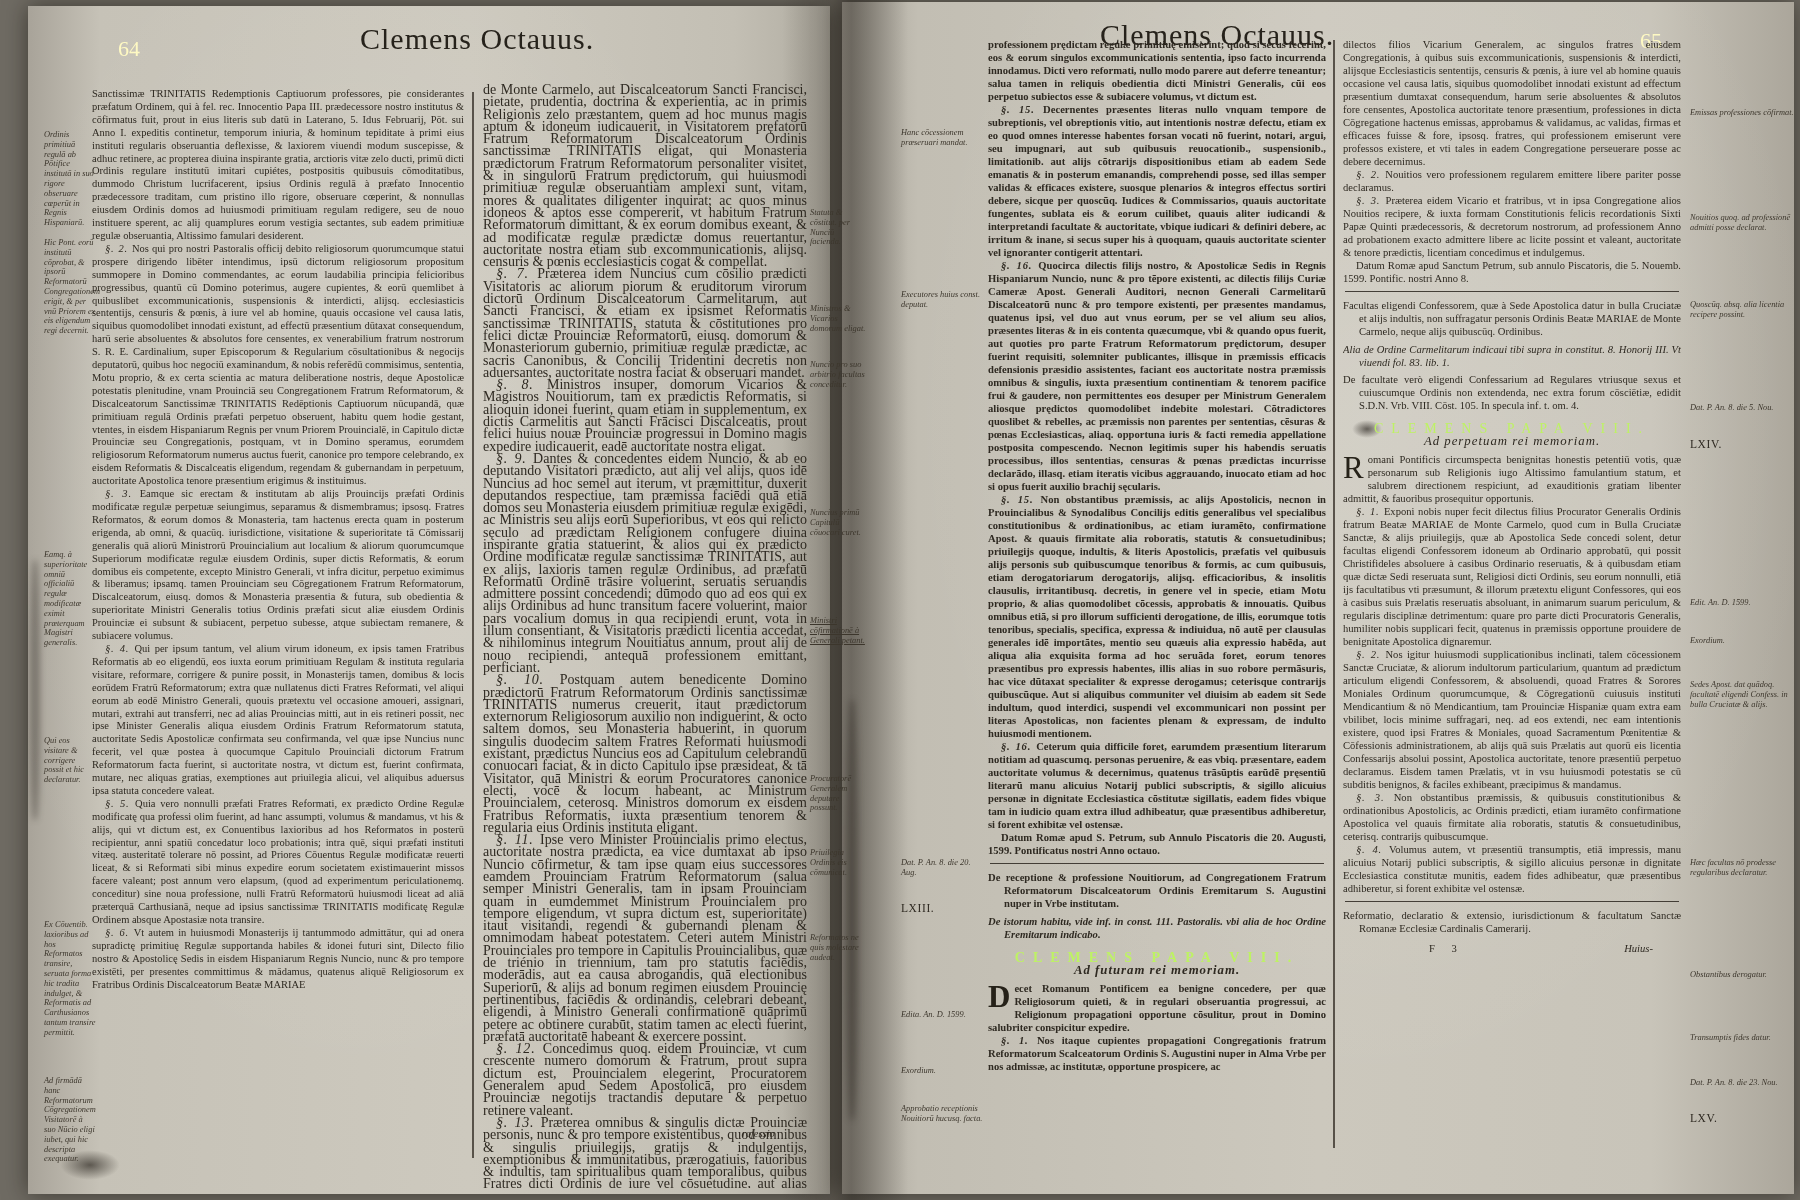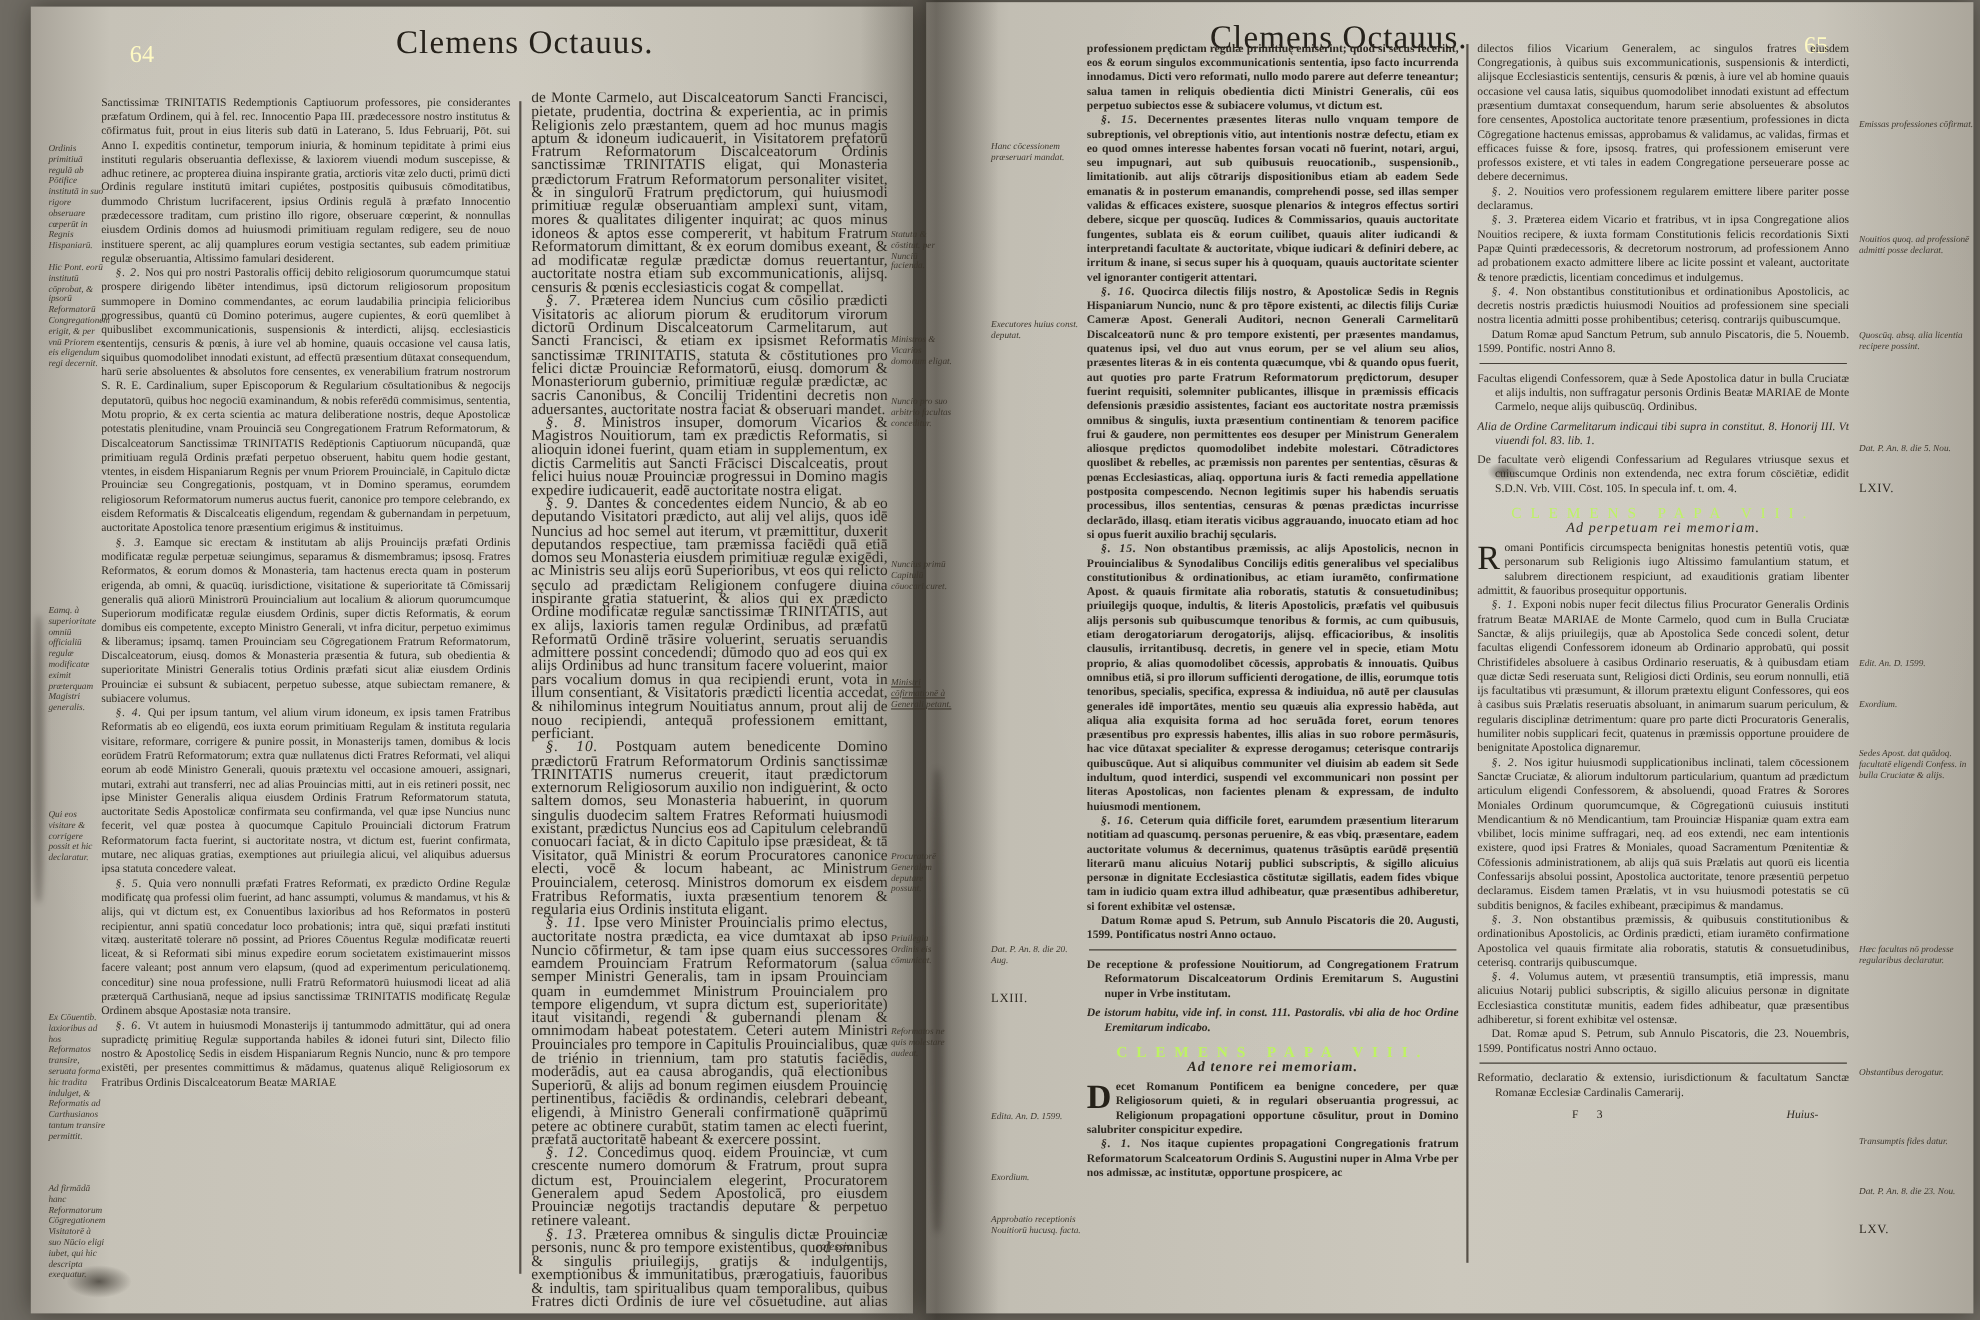--- a/index.html
+++ b/index.html
@@ -130,42 +130,40 @@
     <p class="para noindent">professionem prędictam regulæ primitiuę emiserint; quod si secus fecerint, eos &amp; eorum singulos excommunicationis sententia, ipso facto incurrenda innodamus. Dicti vero reformati, nullo modo parere aut deferre teneantur; salua tamen in reliquis obedientia dicti Ministri Generalis, cūi eos perpetuo subiectos esse &amp; subiacere volumus, vt dictum est.</p>
     <p class="para"><span class="snum">§. 15. </span>Decernentes præsentes literas nullo vnquam tempore de subreptionis, vel obreptionis vitio, aut intentionis nostræ defectu, etiam ex eo quod omnes interesse habentes forsan vocati nō fuerint, notari, argui, seu impugnari, aut sub quibusuis reuocationib., suspensionib., limitationib. aut alijs cōtrarijs dispositionibus etiam ab eadem Sede emanatis &amp; in posterum emanandis, comprehendi posse, sed illas semper validas &amp; efficaces existere, suosque plenarios &amp; integros effectus sortiri debere, sicque per quoscūq. Iudices &amp; Commissarios, quauis auctoritate fungentes, sublata eis &amp; eorum cuilibet, quauis aliter iudicandi &amp; interpretandi facultate &amp; auctoritate, vbique iudicari &amp; definiri debere, ac irritum &amp; inane, si secus super his à quoquam, quauis auctoritate scienter vel ignoranter contigerit attentari.</p>
     <p class="para"><span class="snum">§. 16. </span>Quocirca dilectis filijs nostro, &amp; Apostolicæ Sedis in Regnis Hispaniarum Nuncio, nunc &amp; pro tēpore existenti, ac dilectis filijs Curiæ Cameræ Apost. Generali Auditori, necnon Generali Carmelitarū Discalceatorū nunc &amp; pro tempore existenti, per præsentes mandamus, quatenus ipsi, vel duo aut vnus eorum, per se vel alium seu alios, præsentes literas &amp; in eis contenta quæcumque, vbi &amp; quando opus fuerit, aut quoties pro parte Fratrum Reformatorum prędictorum, desuper fuerint requisiti, solemniter publicantes, illisque in præmissis efficacis defensionis præsidio assistentes, faciant eos auctoritate nostra præmissis omnibus &amp; singulis, iuxta præsentium continentiam &amp; tenorem pacifice frui &amp; gaudere, non permittentes eos desuper per Ministrum Generalem aliosque prędictos quomodolibet indebite molestari. Cōtradictores quoslibet &amp; rebelles, ac præmissis non parentes per sententias, cēsuras &amp; pœnas Ecclesiasticas, aliaq. opportuna iuris &amp; facti remedia appellatione postposita compescendo. Necnon legitimis super his habendis seruatis processibus, illos sententias, censuras &amp; pœnas prædictas incurrisse declarādo, illasq. etiam iteratis vicibus aggrauando, inuocato etiam ad hoc si opus fuerit auxilio brachij sęcularis.</p>
     <p class="para"><span class="snum">§. 15. </span>Non obstantibus præmissis, ac alijs Apostolicis, necnon in Prouincialibus &amp; Synodalibus Concilijs editis generalibus vel specialibus constitutionibus &amp; ordinationibus, ac etiam iuramēto, confirmatione Apost. &amp; quauis firmitate alia roboratis, statutis &amp; consuetudinibus; priuilegijs quoque, indultis, &amp; literis Apostolicis, præfatis vel quibusuis alijs personis sub quibuscumque tenoribus &amp; formis, ac cum quibusuis, etiam derogatoriarum derogatorijs, alijsq. efficacioribus, &amp; insolitis clausulis, irritantibusq. decretis, in genere vel in specie, etiam Motu proprio, &amp; alias quomodolibet cōcessis, approbatis &amp; innouatis. Quibus omnibus etiā, si pro illorum sufficienti derogatione, de illis, eorumque totis tenoribus, specialis, specifica, expressa &amp; indiuidua, nō autē per clausulas generales idē importātes, mentio seu quæuis alia expressio habēda, aut aliqua alia exquisita forma ad hoc seruāda foret, eorum tenores præsentibus pro expressis habentes, illis alias in suo robore permāsuris, hac vice dūtaxat specialiter &amp; expresse derogamus; ceterisque contrarijs quibuscūque. Aut si aliquibus communiter vel diuisim ab eadem sit Sede indultum, quod interdici, suspendi vel excommunicari non possint per literas Apostolicas, non facientes plenam &amp; expressam, de indulto huiusmodi mentionem.</p>
     <p class="para"><span class="snum">§. 16. </span>Ceterum quia difficile foret, earumdem præsentium literarum notitiam ad quascumq. personas peruenire, &amp; eas vbiq. præsentare, eadem auctoritate volumus &amp; decernimus, quatenus trāsūptis earūdē pręsentiū literarū manu alicuius Notarij publici subscriptis, &amp; sigillo alicuius personæ in dignitate Ecclesiastica cōstitutæ sigillatis, eadem fides vbique tam in iudicio quam extra illud adhibeatur, quæ præsentibus adhiberetur, si forent exhibitæ vel ostensæ.</p>
     <p class="datum">Datum Romæ apud S. Petrum, sub Annulo Piscatoris die 20. Augusti, 1599. Pontificatus nostri Anno octauo.</p>
     <div class="hrule"></div>
     <p class="summary">De receptione &amp; professione Nouitiorum, ad Congregationem Fratrum Reformatorum Discalceatorum Ordinis Eremitarum S. Augustini nuper in Vrbe institutam.</p>
     <p class="italic">De istorum habitu, vide inf. in const. 111. Pastoralis. vbi alia de hoc Ordine Eremitarum indicabo.</p>
     <p class="heading">CLEMENS PAPA VIII.</p>
-    <p class="subheading">Ad tenore rei memoriam.</p>
+    <p class="subheading">Ad futuram rei memoriam.</p>
     <p class="para noindent"><span class="dc">D</span>ecet Romanum Pontificem ea benigne concedere, per quæ Religiosorum quieti, &amp; in regulari obseruantia progressui, ac Religionum propagationi opportune cōsulitur, prout in Domino salubriter conspicitur expedire.</p>
     <p class="para"><span class="snum">§. 1. </span>Nos itaque cupientes propagationi Congregationis fratrum Reformatorum Scalceatorum Ordinis S. Augustini nuper in Alma Vrbe per nos admissæ, ac institutæ, opportune prospicere, ac</p>
   </div>
 <div class="col" id="rp-col2">
     <p class="para noindent">dilectos filios Vicarium Generalem, ac singulos fratres eiusdem Congregationis, à quibus suis excommunicationis, suspensionis &amp; interdicti, alijsque Ecclesiasticis sententijs, censuris &amp; pœnis, à iure vel ab homine quauis occasione vel causa latis, siquibus quomodolibet innodati existunt ad effectum præsentium dumtaxat consequendum, harum serie absoluentes &amp; absolutos fore censentes, Apostolica auctoritate tenore præsentium, professiones in dicta Cōgregatione hactenus emissas, approbamus &amp; validamus, ac validas, firmas et efficaces fuisse &amp; fore, ipsosq. fratres, qui professionem emiserunt vere professos existere, et vti tales in eadem Congregatione perseuerare posse ac debere decernimus.</p>
     <p class="para"><span class="snum">§. 2. </span>Nouitios vero professionem regularem emittere libere pariter posse declaramus.</p>
     <p class="para"><span class="snum">§. 3. </span>Præterea eidem Vicario et fratribus, vt in ipsa Congregatione alios Nouitios recipere, &amp; iuxta formam Constitutionis felicis recordationis Sixti Papæ Quinti prædecessoris, &amp; decretorum nostrorum, ad professionem Anno ad probationem exacto admittere libere ac licite possint et valeant, auctoritate &amp; tenore prædictis, licentiam concedimus et indulgemus.</p>
-    <p class="para"><span class="snum">§. 4. </span>Non obstantibus constitutionibus et ordinationibus Apostolicis, ac decretis nostris prædictis huiusmodi Nouitios ad professionem sine speciali nostra licentia admitti posse prohibentibus; ceterisq. contrarijs quibuscumque.</p>
     <p class="datum">Datum Romæ apud Sanctum Petrum, sub annulo Piscatoris, die 5. Nouemb. 1599. Pontific. nostri Anno 8.</p>
     <div class="hrule"></div>
     <p class="summary">Facultas eligendi Confessorem, quæ à Sede Apostolica datur in bulla Cruciatæ et alijs indultis, non suffragatur personis Ordinis Beatæ MARIAE de Monte Carmelo, neque alijs quibuscūq. Ordinibus.</p>
     <p class="italic">Alia de Ordine Carmelitarum indicaui tibi supra in constitut. 8. Honorij III. Vt viuendi fol. 83. lib. 1.</p>
     <p class="summary">De facultate verò eligendi Confessarium ad Regulares vtriusque sexus et cuiuscumque Ordinis non extendenda, nec extra forum cōsciētiæ, edidit S.D.N. Vrb. VIII. Cōst. 105. In specula inf. t. om. 4.</p>
     <p class="heading">CLEMENS PAPA VIII.</p>
     <p class="subheading">Ad perpetuam rei memoriam.</p>
     <p class="para noindent"><span class="dc">R</span>omani Pontificis circumspecta benignitas honestis petentiū votis, quæ personarum sub Religionis iugo Altissimo famulantium statum, et salubrem directionem respiciunt, ad exauditionis gratiam libenter admittit, &amp; fauoribus prosequitur opportunis.</p>
     <p class="para"><span class="snum">§. 1. </span>Exponi nobis nuper fecit dilectus filius Procurator Generalis Ordinis fratrum Beatæ MARIAE de Monte Carmelo, quod cum in Bulla Cruciatæ Sanctæ, &amp; alijs priuilegijs, quæ ab Apostolica Sede concedi solent, detur facultas eligendi Confessorem idoneum ab Ordinario approbatū, qui possit Christifideles absoluere à casibus Ordinario reseruatis, &amp; à quibusdam etiam quæ dictæ Sedi reseruata sunt, Religiosi dicti Ordinis, seu eorum nonnulli, etiā ijs facultatibus vti præsumunt, &amp; illorum prætextu eligunt Confessores, qui eos à casibus suis Prælatis reseruatis absoluant, in animarum suarum periculum, &amp; regularis disciplinæ detrimentum: quare pro parte dicti Procuratoris Generalis, humiliter nobis supplicari fecit, quatenus in præmissis opportune prouidere de benignitate Apostolica dignaremur.</p>
     <p class="para"><span class="snum">§. 2. </span>Nos igitur huiusmodi supplicationibus inclinati, talem cōcessionem Sanctæ Cruciatæ, &amp; aliorum indultorum particularium, quantum ad prædictum articulum eligendi Confessorem, &amp; absoluendi, quoad Fratres &amp; Sorores Moniales Ordinum quorumcumque, &amp; Cōgregationū cuiusuis instituti Mendicantium &amp; nō Mendicantium, tam Prouinciæ Hispaniæ quam extra eam vbilibet, locis minime suffragari, neq. ad eos extendi, nec eam intentionis existere, quod ipsi Fratres &amp; Moniales, quoad Sacramentum Pœnitentiæ &amp; Cōfessionis administrationem, ab alijs quā suis Prælatis aut quorū eis licentia Confessarijs absolui possint, Apostolica auctoritate, tenore præsentiū perpetuo declaramus. Eisdem tamen Prælatis, vt in vsu huiusmodi potestatis se cū subditis benignos, &amp; faciles exhibeant, præcipimus &amp; mandamus.</p>
     <p class="para"><span class="snum">§. 3. </span>Non obstantibus præmissis, &amp; quibusuis constitutionibus &amp; ordinationibus Apostolicis, ac Ordinis prædicti, etiam iuramēto confirmatione Apostolica vel quauis firmitate alia roboratis, statutis &amp; consuetudinibus, ceterisq. contrarijs quibuscumque.</p>
     <p class="para"><span class="snum">§. 4. </span>Volumus autem, vt præsentiū transumptis, etiā impressis, manu alicuius Notarij publici subscriptis, &amp; sigillo alicuius personæ in dignitate Ecclesiastica constitutæ munitis, eadem fides adhibeatur, quæ præsentibus adhiberetur, si forent exhibitæ vel ostensæ.</p>
-    <p class="datum">Dat. Romæ apud S. Petrum, sub Annulo Piscatoris, die 23. Nouembris, 1599. Pontificatus nostri Anno octauo.</p>
     <div class="hrule"></div>
     <p class="summary">Reformatio, declaratio &amp; extensio, iurisdictionum &amp; facultatum Sanctæ Romanæ Ecclesiæ Cardinalis Camerarij.</p>
     <p class="sigline">
       <span class="sig">F 3</span>
       <span class="cw">Huius-</span>
     </p>
   </div>
 <div class="note-strip" id="rp-notes-right">
     <div class="mnote" style="top: 70px; left: 0px; width: 100%;">Emissas professiones cōfirmat.</div>
     <div class="mnote" style="top: 175px; left: 0px; width: 100%;">Nouitios quoq. ad professionē admitti posse declarat.</div>

